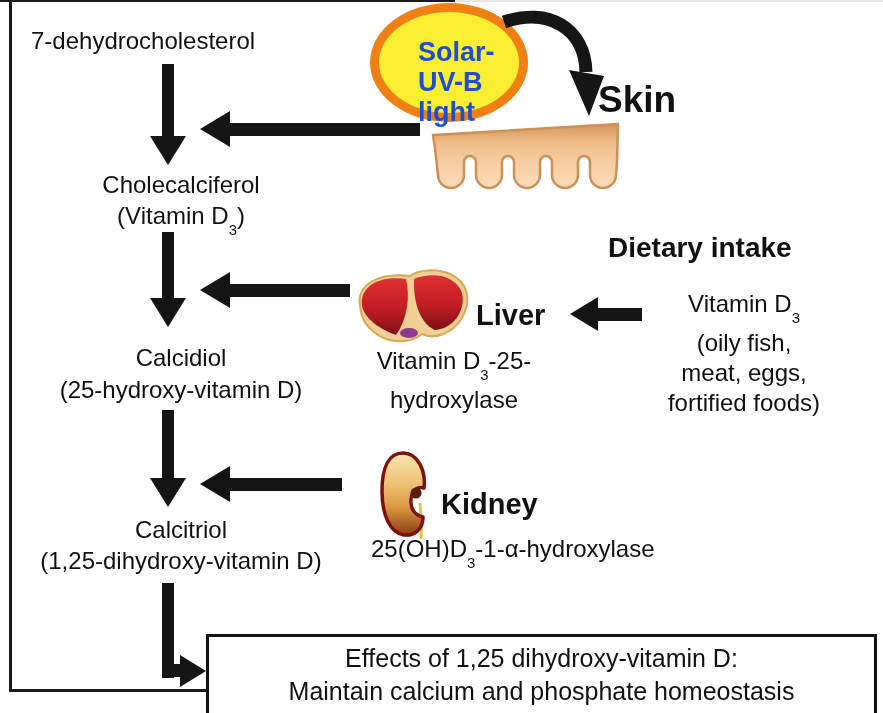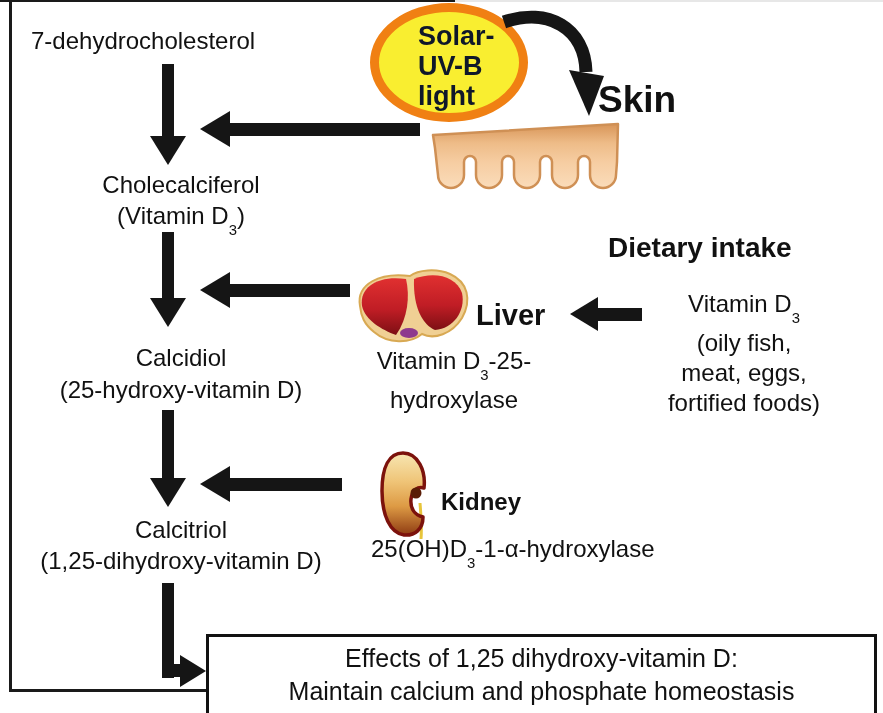--- a/index.html
+++ b/index.html
@@ -26,22 +26,22 @@
   .head-right{position:absolute;width:0;height:0;
     border-top:16px solid transparent;border-bottom:16px solid transparent;
     border-left:26px solid #151515;}
   
   #uv-oval{
     position:absolute;left:370px;top:3px;width:158px;height:119px;
     box-sizing:border-box;border:9px solid #f08013;border-radius:50%;
     background:#f9ee30;z-index:3;
   }
   #uv-oval .uvtxt{
-    position:absolute;left:39px;top:9px;font-size:27px;font-weight:bold;
-    line-height:30px;color:#0f172a;
+    position:absolute;left:39px;top:25px;font-size:27px;font-weight:bold;
+    line-height:30px;color:#1d4ed8;
   }
   
   #effects-box{
     position:absolute;left:206px;top:634px;width:671px;height:90px;
     box-sizing:border-box;border:3px solid #111;background:#fff;
     text-align:center;padding-top:5px;font-size:25px;line-height:33px;z-index:2;
   }
   svg{position:absolute;overflow:visible;}
 </style>
 </head>
@@ -167,21 +167,21 @@
         <stop offset="0.65" stop-color="#dd9a44"></stop>
         <stop offset="1" stop-color="#8e3b12"></stop>
       </linearGradient>
     </defs>
     <path d="M 43 54 C 44 66, 45 78, 44 90" fill="none" stroke="#e7c53b" stroke-width="3"></path>
     <path d="M 26 4 C 12 4, 5 18, 5 42 C 5 66, 13 84, 27 86 C 38 87, 46 80, 46 68
              C 38 66, 33 60, 34 50 C 35 41, 41 37, 47 39 C 49 22, 41 4, 26 4 Z" fill="url(#kidG)" stroke="#7c120c" stroke-width="3.5" stroke-linejoin="round"></path>
     <circle cx="39" cy="44" r="5.5" fill="#5a1d06"></circle>
   </svg>
 
-  <div class="txt bold" style="left:441px;top:488px;font-size:24px;">Kidney</div>
+  <div class="txt bold" style="left:441px;top:488px;font-size:29px;">Kidney</div>
 
   <div class="txt" style="left:371px;top:535px;font-size:24px;">
     <span>25(OH)D</span><sub class="s">3</sub><span>-1-α-hydroxylase</span>
   </div>
 
   <div id="effects-box">
     <span>Effects of 1,25 dihydroxy-vitamin D:</span><br>
     <span>Maintain calcium and phosphate homeostasis</span>
   </div>
 

